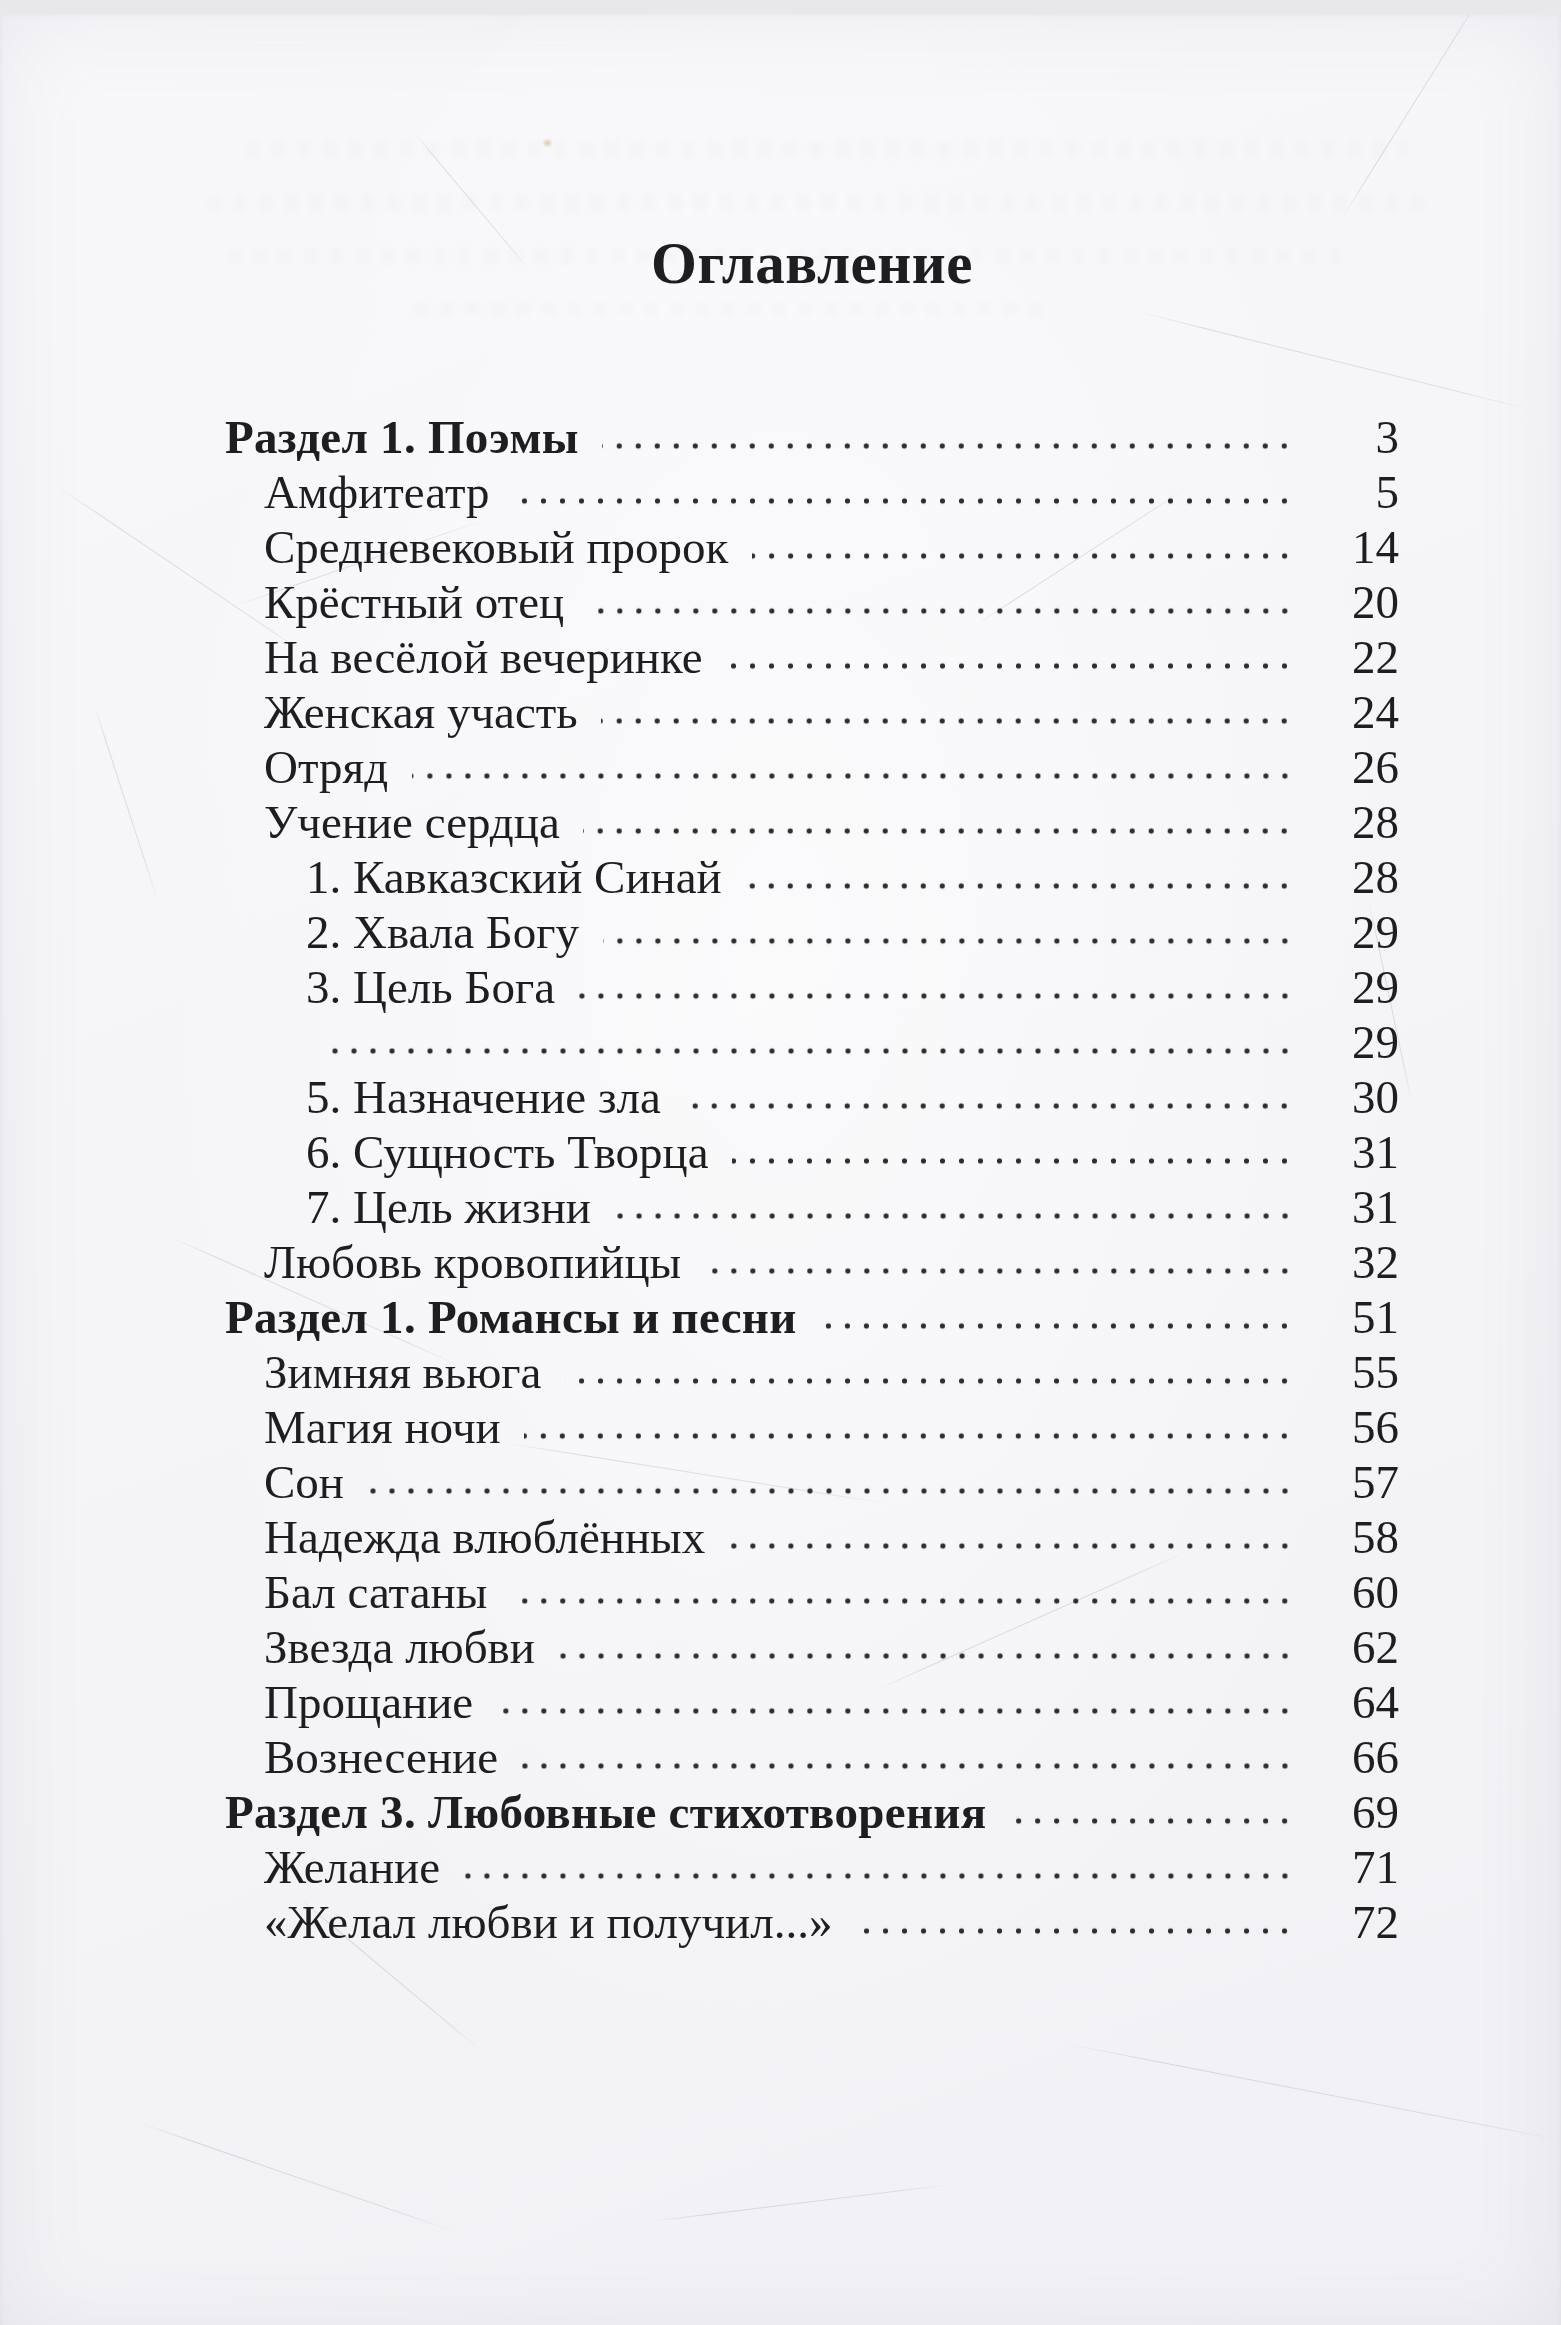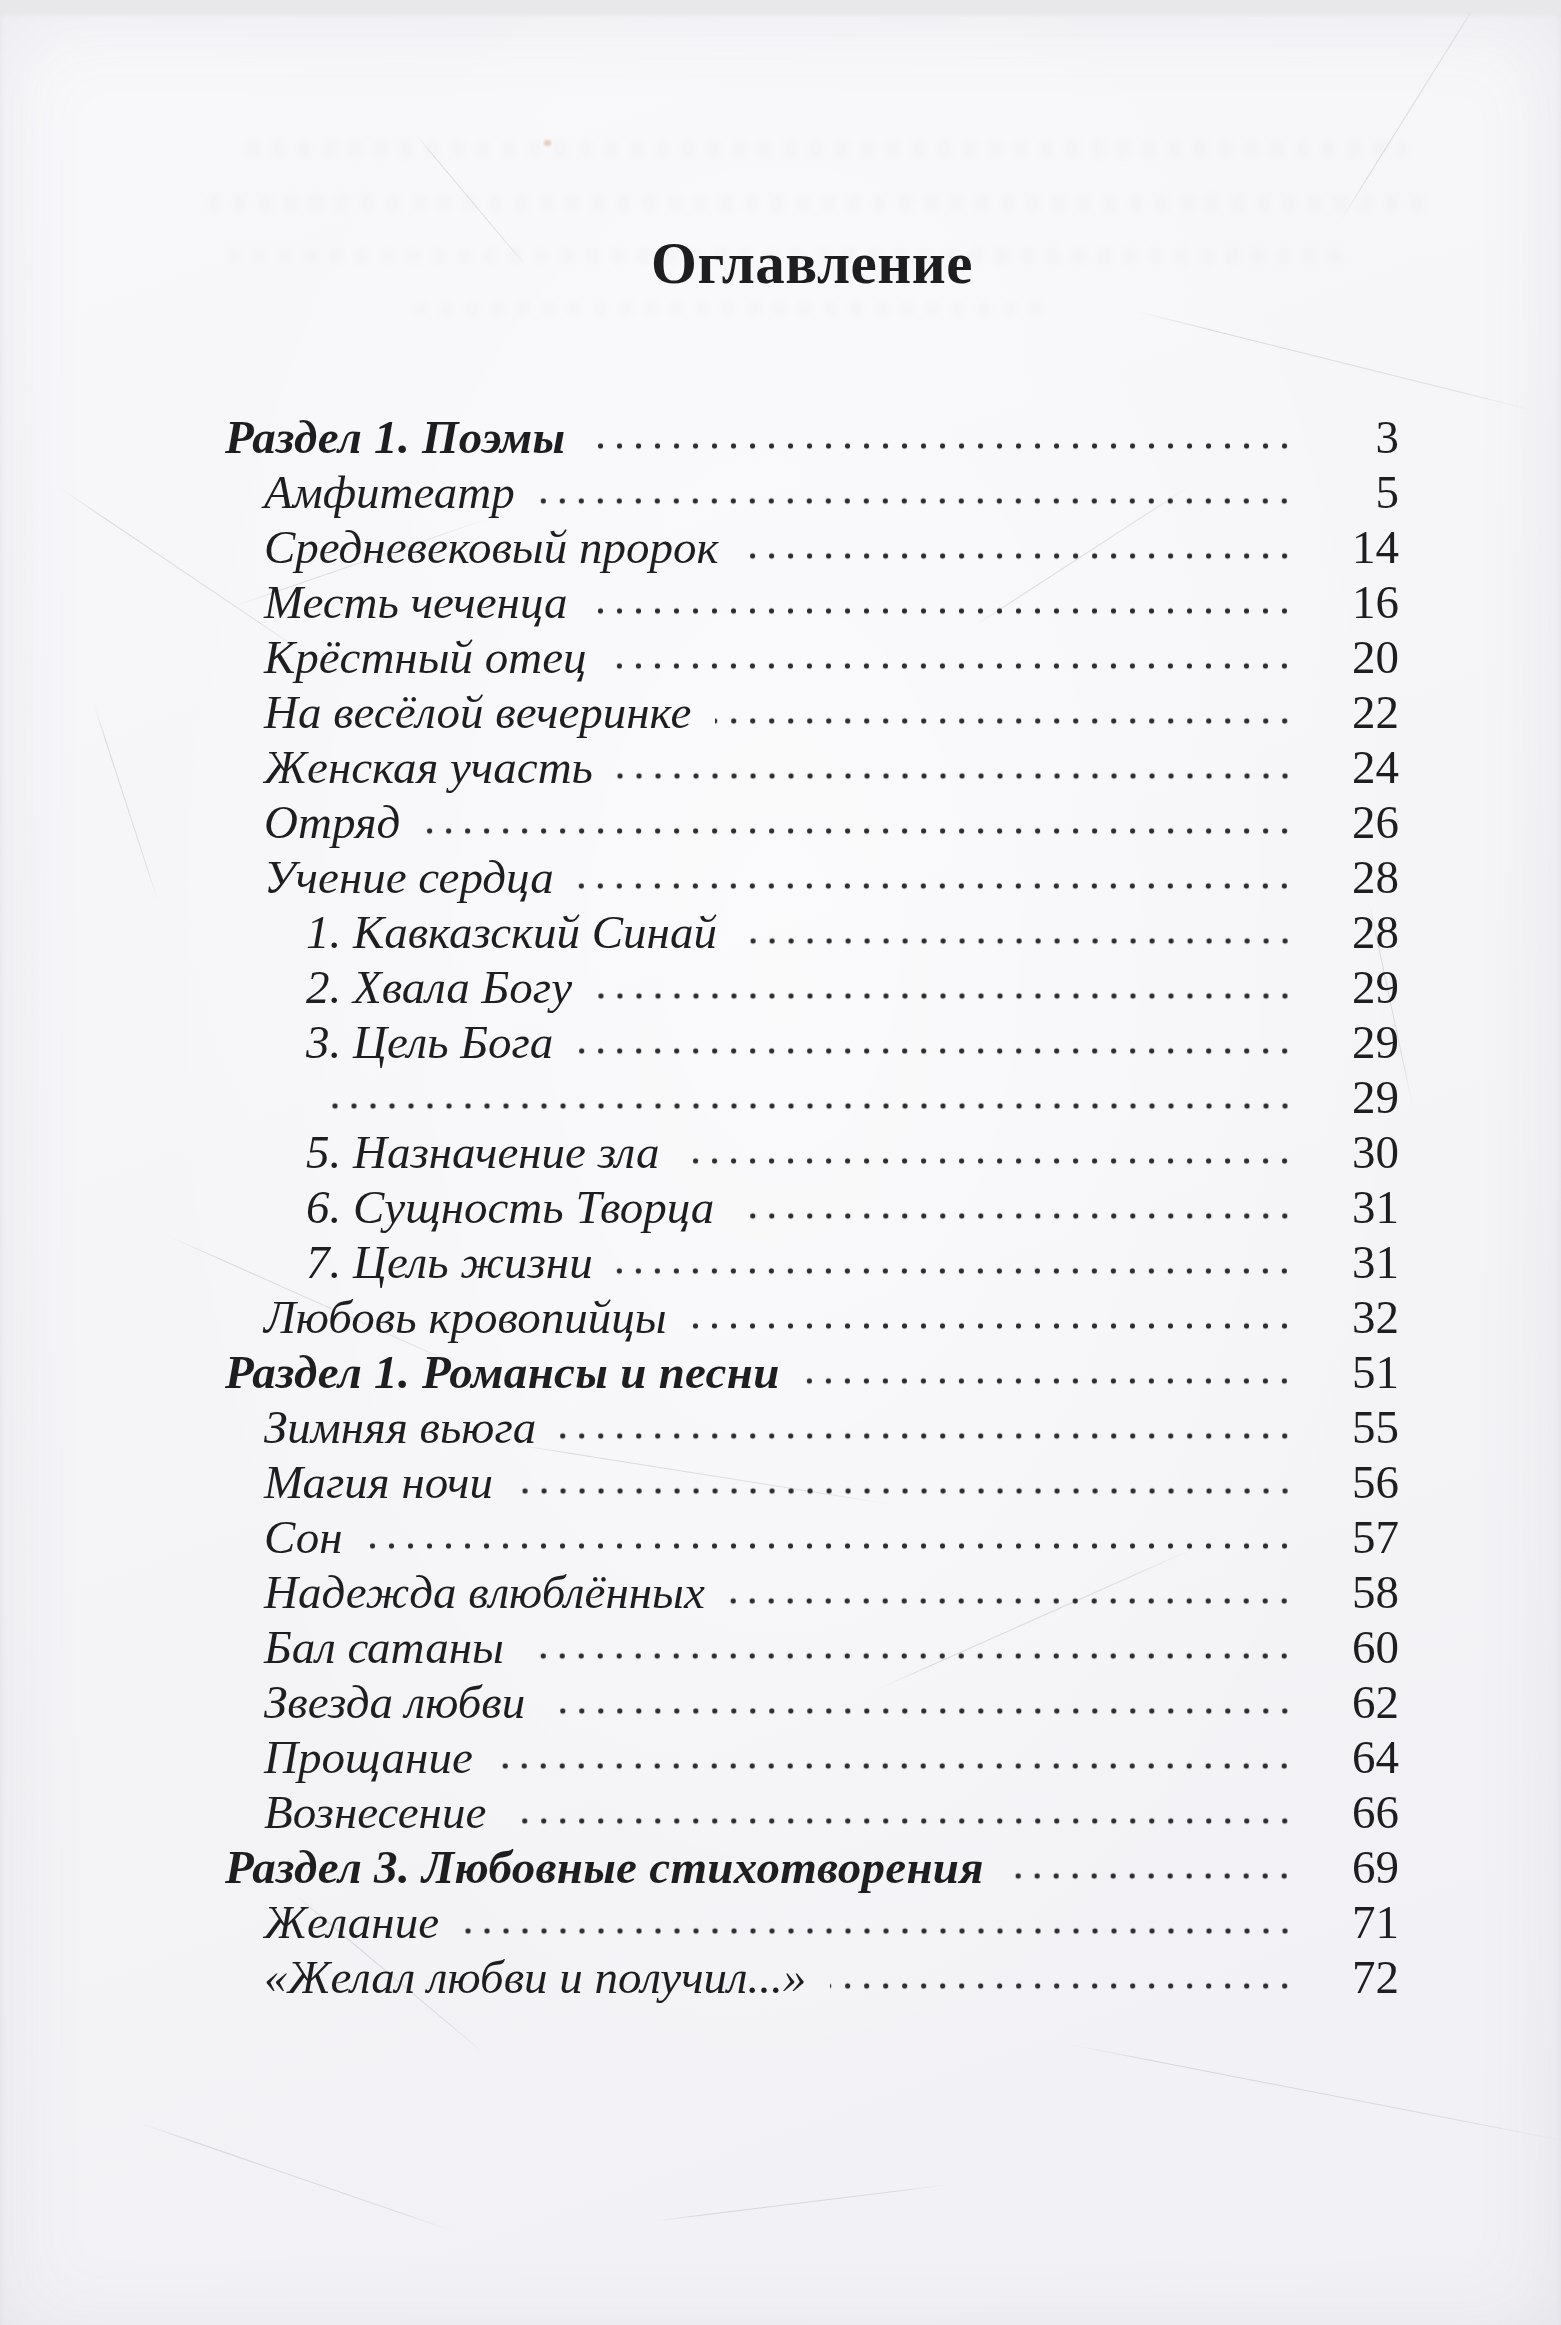--- a/index.html
+++ b/index.html
@@ -54,21 +54,21 @@
   .toc-row{
     display:flex;
     height:55px;
     line-height:55px;
     font-size:47px;
     white-space:nowrap;
   }
   .toc-row.section .entry-label{font-weight:bold;letter-spacing:0.3px;}
   .toc-row.item{padding-left:39px;}
   .toc-row.subitem{padding-left:81px;}
-  .entry-label{flex:0 0 auto;font-style:italic;}
+  .entry-label{flex:0 0 auto;}
   .leader{
     flex:1 1 auto;
     min-width:25.6px;
     margin-left:23.6px;
     background-image:radial-gradient(circle, rgba(30,29,32,.92) 2.3px, rgba(30,29,32,0) 3px);
     background-size:19px 13.8px;
     background-repeat:repeat-x;
     background-position:right 5.9px bottom 11.8px;
   }
   .page-num{
@@ -116,25 +116,20 @@
     <span class="entry-label">Амфитеатр</span>
     <span class="leader"></span>
     <span class="page-num">5</span>
   </div>
       <div class="toc-row item">
     <span class="entry-label">Средневековый пророк</span>
     <span class="leader"></span>
     <span class="page-num">14</span>
   </div>
       <div class="toc-row item">
-    <span class="entry-label">Месть чеченца</span>
-    <span class="leader"></span>
-    <span class="page-num">16</span>
-  </div>
-      <div class="toc-row item">
     <span class="entry-label">Крёстный отец</span>
     <span class="leader"></span>
     <span class="page-num">20</span>
   </div>
       <div class="toc-row item">
     <span class="entry-label">На весёлой вечеринке</span>
     <span class="leader"></span>
     <span class="page-num">22</span>
   </div>
       <div class="toc-row item">

